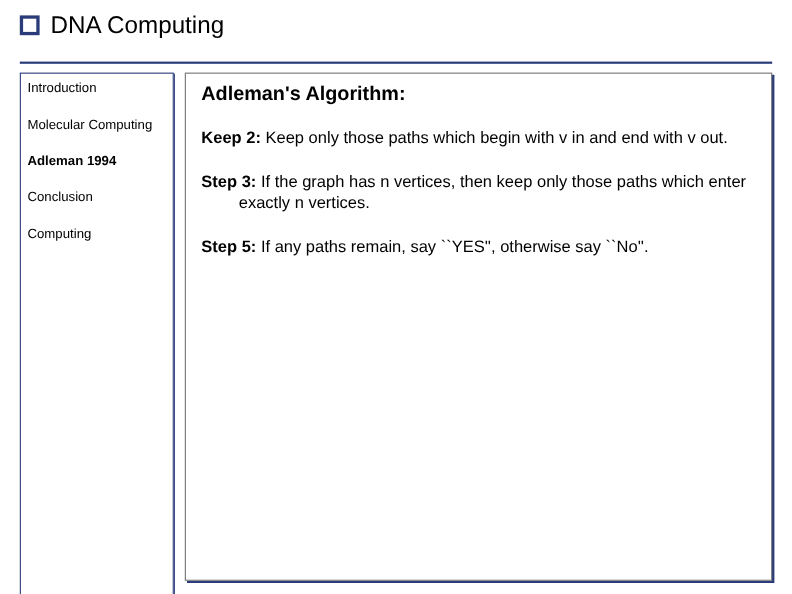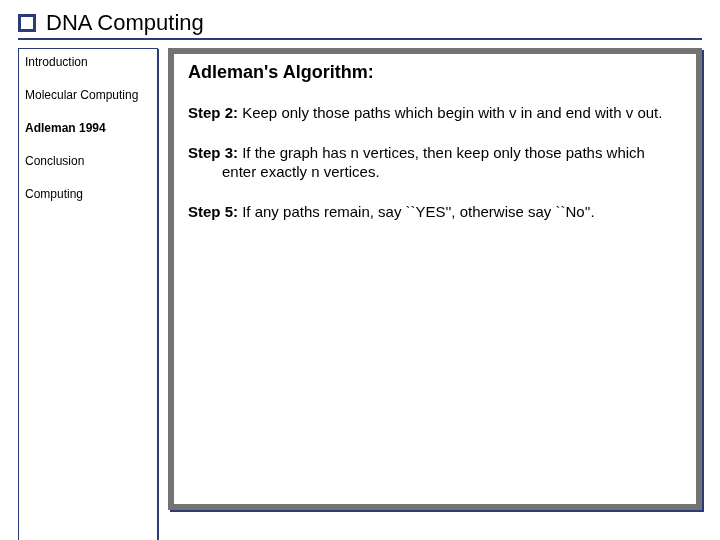--- a/index.html
+++ b/index.html
@@ -6,21 +6,21 @@
   html, body { width: 720px; height: 540px; font-family: Arial, sans-serif; background: #fff; }
   .slide {
     width: 720px;
     height: 540px;
     padding: 10px 18px 14px 18px;
     position: relative;
   }
   .title-bar {
     display: flex;
     align-items: center;
-    margin-bottom: 2px;
+    margin-bottom: 20px;
   }
   .title-square {
     width: 18px;
     height: 18px;
     border: 3px solid #2a3b7a;
     background: #fff;
     margin-right: 10px;
     flex-shrink: 0;
   }
   .title-text {
@@ -57,21 +57,21 @@
   }
   .sidebar-item.active {
     font-weight: bold;
   }
   .content-wrap {
     flex: 1;
     padding-top: 4px;
     padding-left: 10px;
   }
   .content-box {
-    border: 6px solid #737373;
+    border: 1px solid #737373;
     box-shadow: 2px 2px 0 #2a3b7a;
     padding: 8px 14px 10px 14px;
     height: 462px;
   }
   .content-title {
     font-size: 18px;
     font-weight: bold;
     color: #000;
     margin-bottom: 20px;
   }
@@ -108,21 +108,21 @@
         <div class="sidebar-item">Computing</div>
       </div>
     </div>
 
     <div class="content-wrap">
       <div class="content-box">
         <div class="content-title">Adleman's Algorithm:</div>
 
 
         <div class="step step-indent">
-          <span class="label">Step 2:</span><span class="step-body"> Keep only those paths which begin with v in and end with v out.</span>
+          <span class="label">Keep 2:</span><span class="step-body"> Keep only those paths which begin with v in and end with v out.</span>
         </div>
 
         <div class="step step-indent">
           <span class="label">Step 3:</span><span class="step-body"> If the graph has n vertices, then keep only those paths which enter exactly n vertices.</span>
         </div>
 
 
         <div class="step step-indent">
           <span class="label">Step 5:</span><span class="step-body"> If any paths remain, say ``YES'', otherwise say ``No''.</span>
         </div>

